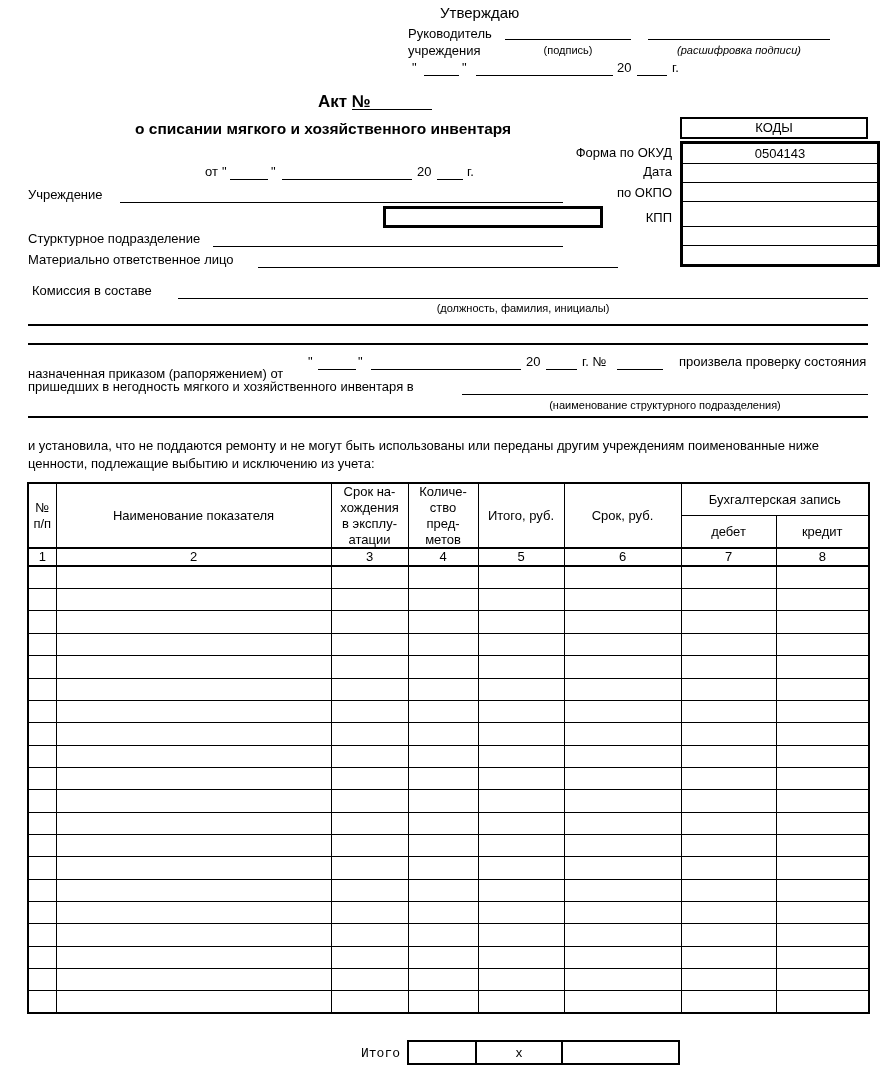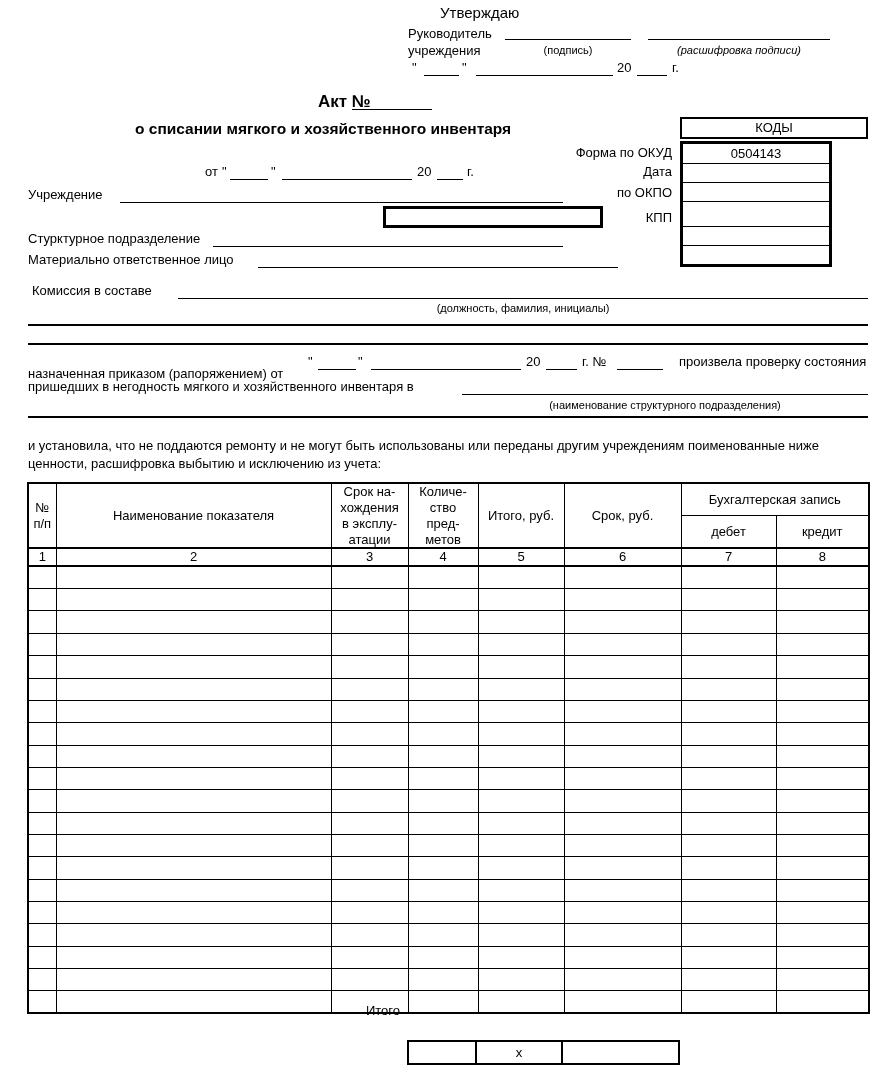--- a/index.html
+++ b/index.html
@@ -13,21 +13,21 @@
   .b { font-weight:bold; }
   .cap { font-size:11px; color:#000; text-align:center; }
   .pre { white-space:pre-line; }
   .blank { position:absolute; border-bottom:1px solid #000; height:15px; }
   .hline { position:absolute; height:2px; background:#000; }
   .rlabel { position:absolute; text-align:right; }
 
   
   .codes-header { position:absolute; left:680px; top:117px; width:188px; height:22px;
     border:2px solid #000; text-align:center; line-height:18px; }
-  .codes-box { position:absolute; left:680px; top:141px; width:152px; border:3px solid #000; }
+  .codes-box { position:absolute; left:680px; top:141px; width:200px; border:3px solid #000; }
   .codes-row { height:19px; text-align:center; line-height:19px; }
   .codes-row + .codes-row { border-top:1px solid #000; }
   .codes-row.tall { height:25px; line-height:25px; }
 
   .thickbox { position:absolute; left:383px; top:206px; width:220px; height:22px; border:3px solid #000; }
 
   
   table.inv { position:absolute; left:27px; top:482px; width:841px;
     border-collapse:collapse; table-layout:fixed; border:2px solid #000; }
   table.inv td { border:1px solid #000; text-align:center; vertical-align:middle;
@@ -121,21 +121,21 @@
   <div class="blank" style="left:617px; top:355px; width:46px;"></div>
   <div class="abs" style="left:679px; top:354px;">произвела проверку состояния</div>
 
   <div class="abs" style="left:28px; top:379px;">пришедших в негодность мягкого и хозяйственного инвентаря в</div>
   <div class="blank" style="left:462px; top:380px; width:406px;"></div>
   <div class="abs cap" style="left:462px; top:399px; width:406px;">(наименование структурного подразделения)</div>
 
   <div class="hline" style="left:28px; top:416px; width:840px;"></div>
 
   <div class="abs pre" style="left:28px; top:437px; width:836px; line-height:17.5px;">и установила, что не поддаются ремонту и не могут быть использованы или переданы другим учреждениям поименованные ниже
-ценности, расшифровка выбытию и исключению из учета:</div>
+ценности, подлежащие выбытию и исключению из учета:</div>
 
   <table class="inv">
     <colgroup>
       <col style="width:28px">
         <col style="width:275px">
         <col style="width:77px">
         <col style="width:70px">
       <col style="width:86px">
         <col style="width:117px">
         <col style="width:95px">
@@ -370,20 +370,20 @@
           <td></td>
           <td></td>
           <td></td>
           <td></td>
           <td></td>
           <td></td>
         </tr>
       </tbody>
   </table>
 
-  <div class="rlabel" style="left:295px; top:1003px; width:105px;">Итого</div>
+  <div class="rlabel" style="left:295px; top:1046px; width:105px;font-family:Liberation Mono, monospace;">Итого</div>
   <div class="tot-wrap">
     <div class="tot-cell" style="width:70px;"></div>
     <div class="tot-cell" style="width:88px;">x</div>
     <div class="tot-cell" style="width:119px;"></div>
   </div>
 
 </div>
 
 </body></html>

